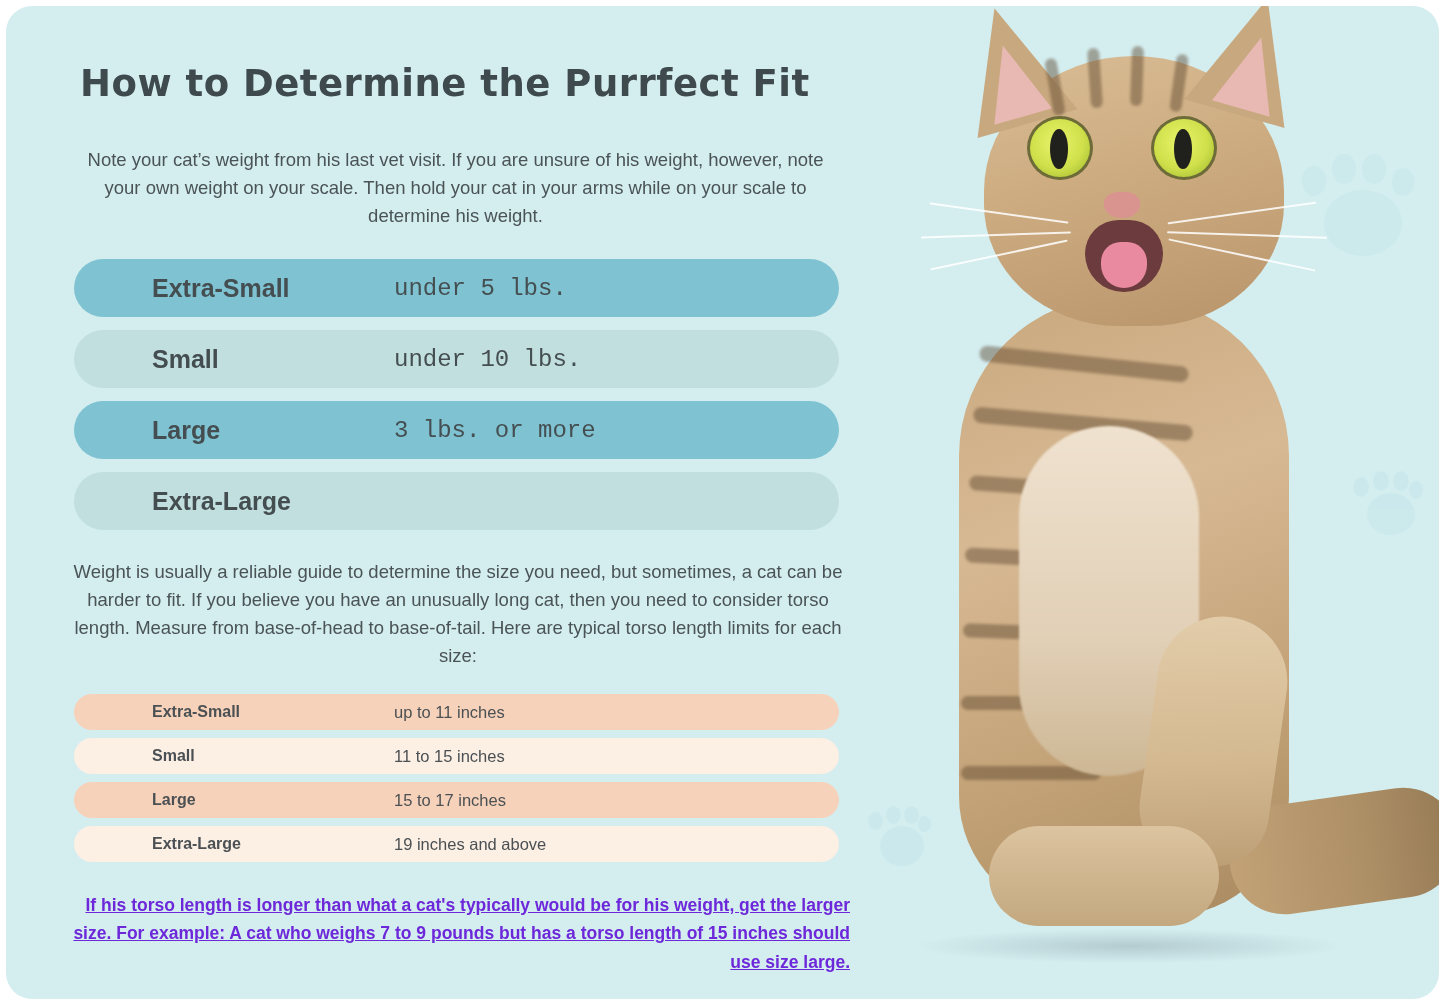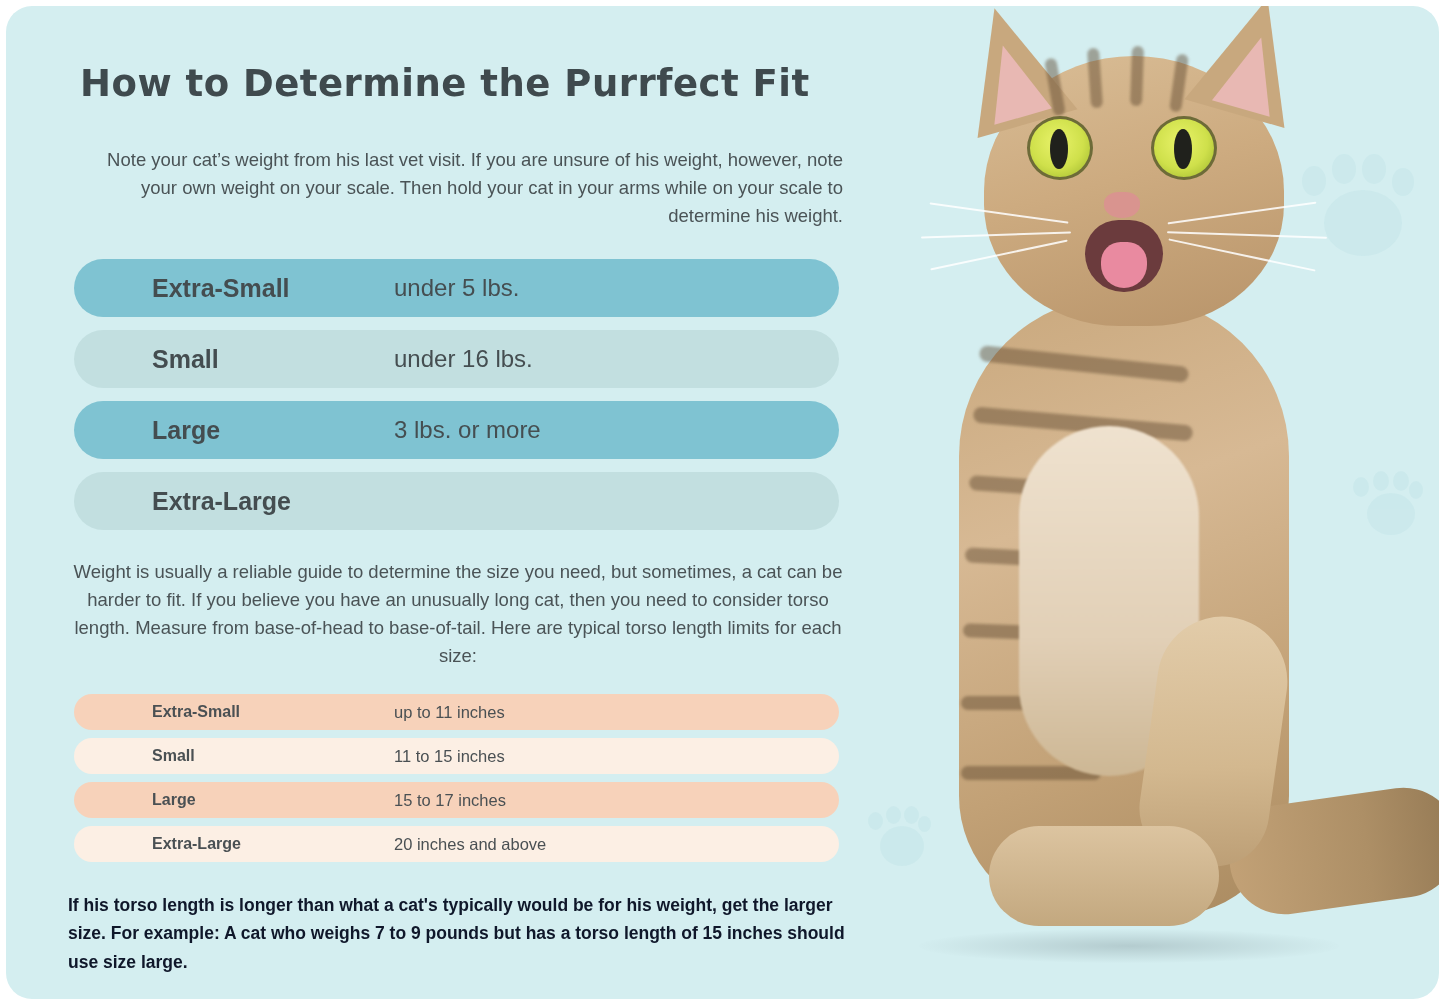--- a/index.html
+++ b/index.html
@@ -217,21 +217,21 @@
     font-weight: bold;
     font-size: 37px;
     letter-spacing: 0.5px;
     color: #3f4a4e;
   }
   .intro {
     position: absolute;
     left: 62px;
     top: 140px;
     width: 775px;
-    text-align: right;
+    text-align: center;
     font-size: 18.5px;
     line-height: 1.52;
     color: #4a5356;
   }
   .rows-weight {
     position: absolute;
     left: 68px;
     top: 253px;
     width: 765px;
   }
@@ -248,20 +248,21 @@
     width: 320px;
     padding-left: 78px;
     box-sizing: border-box;
     font-size: 25px;
     font-weight: bold;
     color: #444d50;
   }
   .row .value {
     font-size: 24px;
     color: #454e51;
+    font-family: Liberation Mono, monospace;
   }
   .mid-text {
     position: absolute;
     left: 62px;
     top: 552px;
     width: 780px;
     text-align: center;
     font-size: 18.5px;
     line-height: 1.52;
     color: #4a5356;
@@ -291,25 +292,26 @@
   }
   .row-sm .value {
     font-size: 16.5px;
     color: #4a5053;
   }
   .footnote {
     position: absolute;
     left: 62px;
     top: 885px;
     width: 782px;
-    text-align: left;
+    text-align: right;
     font-size: 17.5px;
     font-weight: bold;
     line-height: 1.62;
-    color: #0f172a;
+    color: #6d28d9;
+    text-decoration: underline;
   }
 </style>
 </head>
 <body>
 
 <div class="page">
   <div class="card">
 
     <div class="paw" style="left:1290px; top:148px; width:120px; height:130px;">
       <div class="pad" style="left:28px; top:36px; width:78px; height:66px;"></div>
@@ -382,21 +384,21 @@
 
       <div class="intro">Note your cat’s weight from his last vet visit. If you are unsure of his weight, however, note your own weight on your scale. Then hold your cat in your arms while on your scale to determine his weight.</div>
 
       <div class="rows-weight">
         <div class="row blue-dark">
           <div class="label">Extra-Small</div>
           <div class="value">under 5 lbs.</div>
         </div>
         <div class="row blue-light">
           <div class="label">Small</div>
-          <div class="value">under 16 lbs.</div>
+          <div class="value">under 10 lbs.</div>
         </div>
         <div class="row blue-dark">
           <div class="label">Large</div>
           <div class="value">3 lbs. or more</div>
         </div>
         <div class="row blue-light">
           <div class="label">Extra-Large</div>
         </div>
       </div>
 
@@ -410,21 +412,21 @@
         <div class="row-sm peach-light">
           <div class="label">Small</div>
           <div class="value">11 to 15 inches</div>
         </div>
         <div class="row-sm peach-dark">
           <div class="label">Large</div>
           <div class="value">15 to 17 inches</div>
         </div>
         <div class="row-sm peach-light">
           <div class="label">Extra-Large</div>
-          <div class="value">20 inches and above</div>
+          <div class="value">19 inches and above</div>
         </div>
       </div>
 
       <div class="footnote">If his torso length is longer than what a cat's typically would be for his weight, get the larger size. For example: A cat who weighs 7 to 9 pounds but has a torso length of 15 inches should use size large.</div>
 
     </div>
   </div>
 </div>
 
 </body></html>

